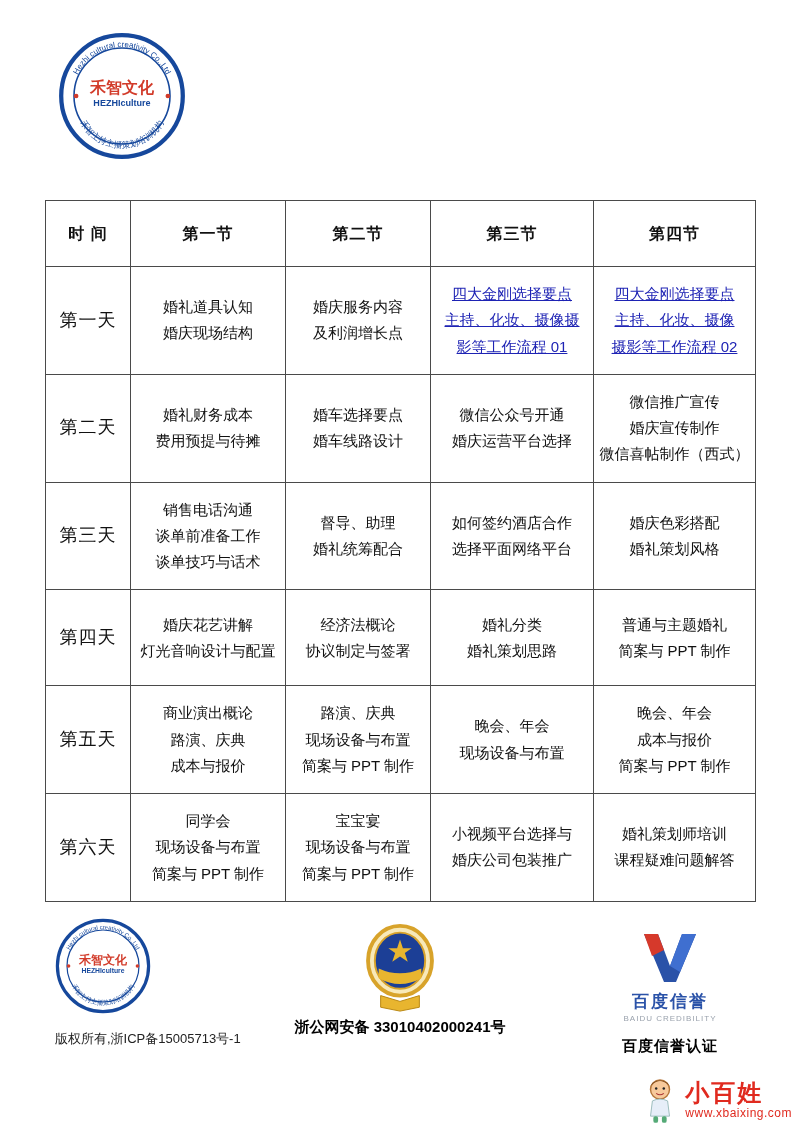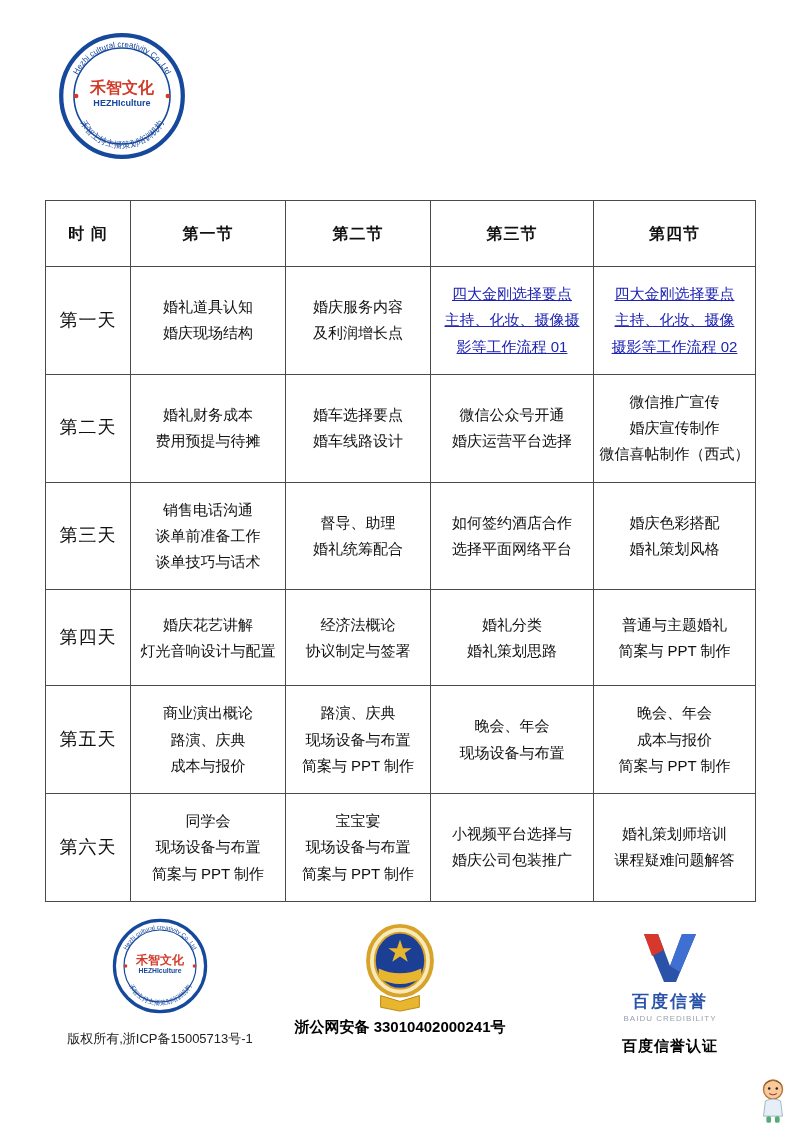--- a/index.html
+++ b/index.html
@@ -35,21 +35,21 @@
     border:1px solid var(--border-col);text-align:center;vertical-align:middle;
     padding:14px 4px;font-size:15px;line-height:1.75;color:#111;
   }
   .course-table thead tr{height:66px;}
   .course-table th{font-weight:bold;font-size:16px;letter-spacing:1px;}
   .course-table tbody tr{height:96px;}
   .course-table td.day-cell{font-size:18px;letter-spacing:1px;}
   .course-table td.blue-text{color:var(--course-blue);text-decoration:underline;}
 
   
-  .footer-left{position:absolute;left:55px;top:918px;width:210px;text-align:center;}
+  .footer-left{position:absolute;left:55px;top:918px;width:210px;}
   .footer-left .hezhi-logo-small{width:96px;height:96px;display:inline-block;}
   .copyright-text{margin-top:12px;font-size:13px;color:#222;}
 
   .footer-center{position:absolute;left:280px;top:922px;width:240px;text-align:center;}
   .police-badge{width:78px;height:92px;display:inline-block;}
   .police-text{margin-top:0;font-size:15px;font-weight:bold;color:#000;white-space:nowrap;}
 
   .footer-right{position:absolute;left:585px;top:928px;width:170px;text-align:center;}
   .baidu-logo{width:62px;height:58px;display:inline-block;}
   .baidu-cn{font-size:17px;font-weight:bold;color:var(--baidu-blue);letter-spacing:2px;}
@@ -286,15 +286,19 @@
     </svg>
     <div class="baidu-cn">百度信誉</div>
     <div class="baidu-en">BAIDU CREDIBILITY</div>
     <div class="baidu-cert">百度信誉认证</div>
   </div>
 
   <div class="watermark">
     <svg class="wm-figure">
       <use href="#wm-kid" width="38" height="48"></use>
     </svg>
+    <div class="wm-texts">
+      <div class="wm-name">小百姓</div>
+      <div class="wm-url">www.xbaixing.com</div>
+    </div>
   </div>
 
 </div>
 
 </body></html>

